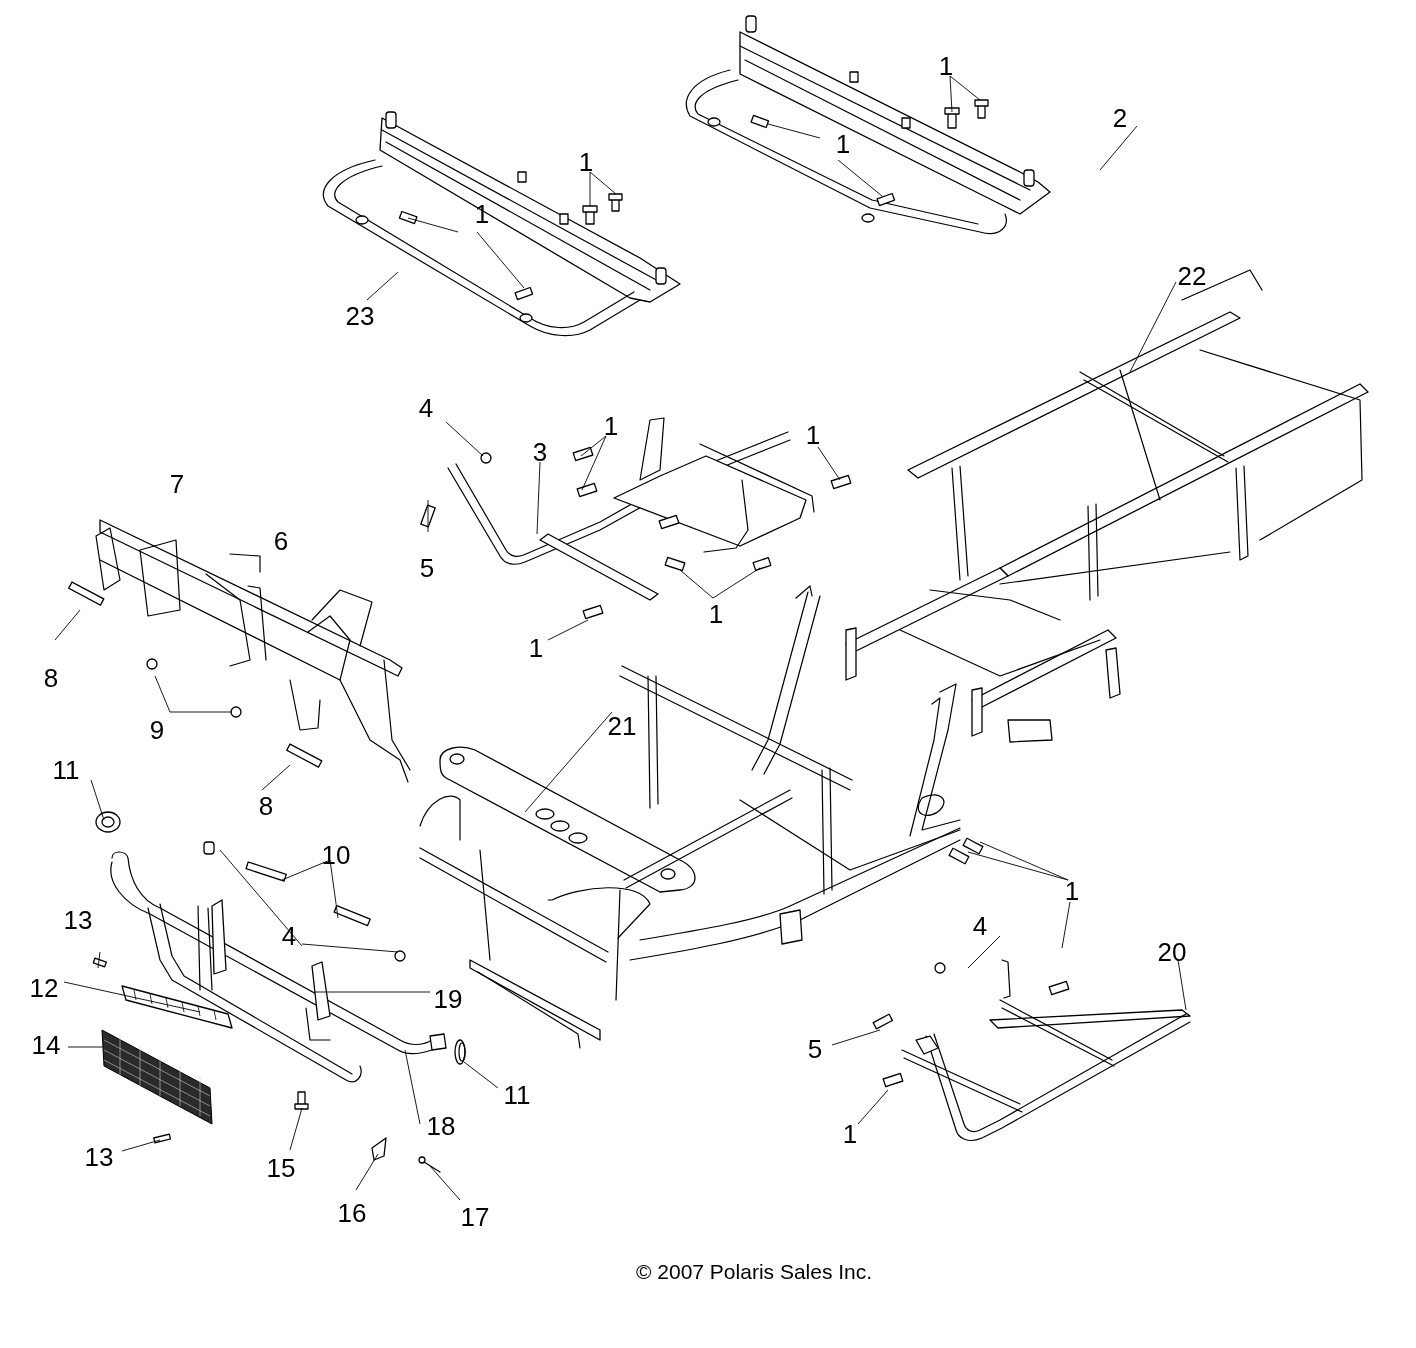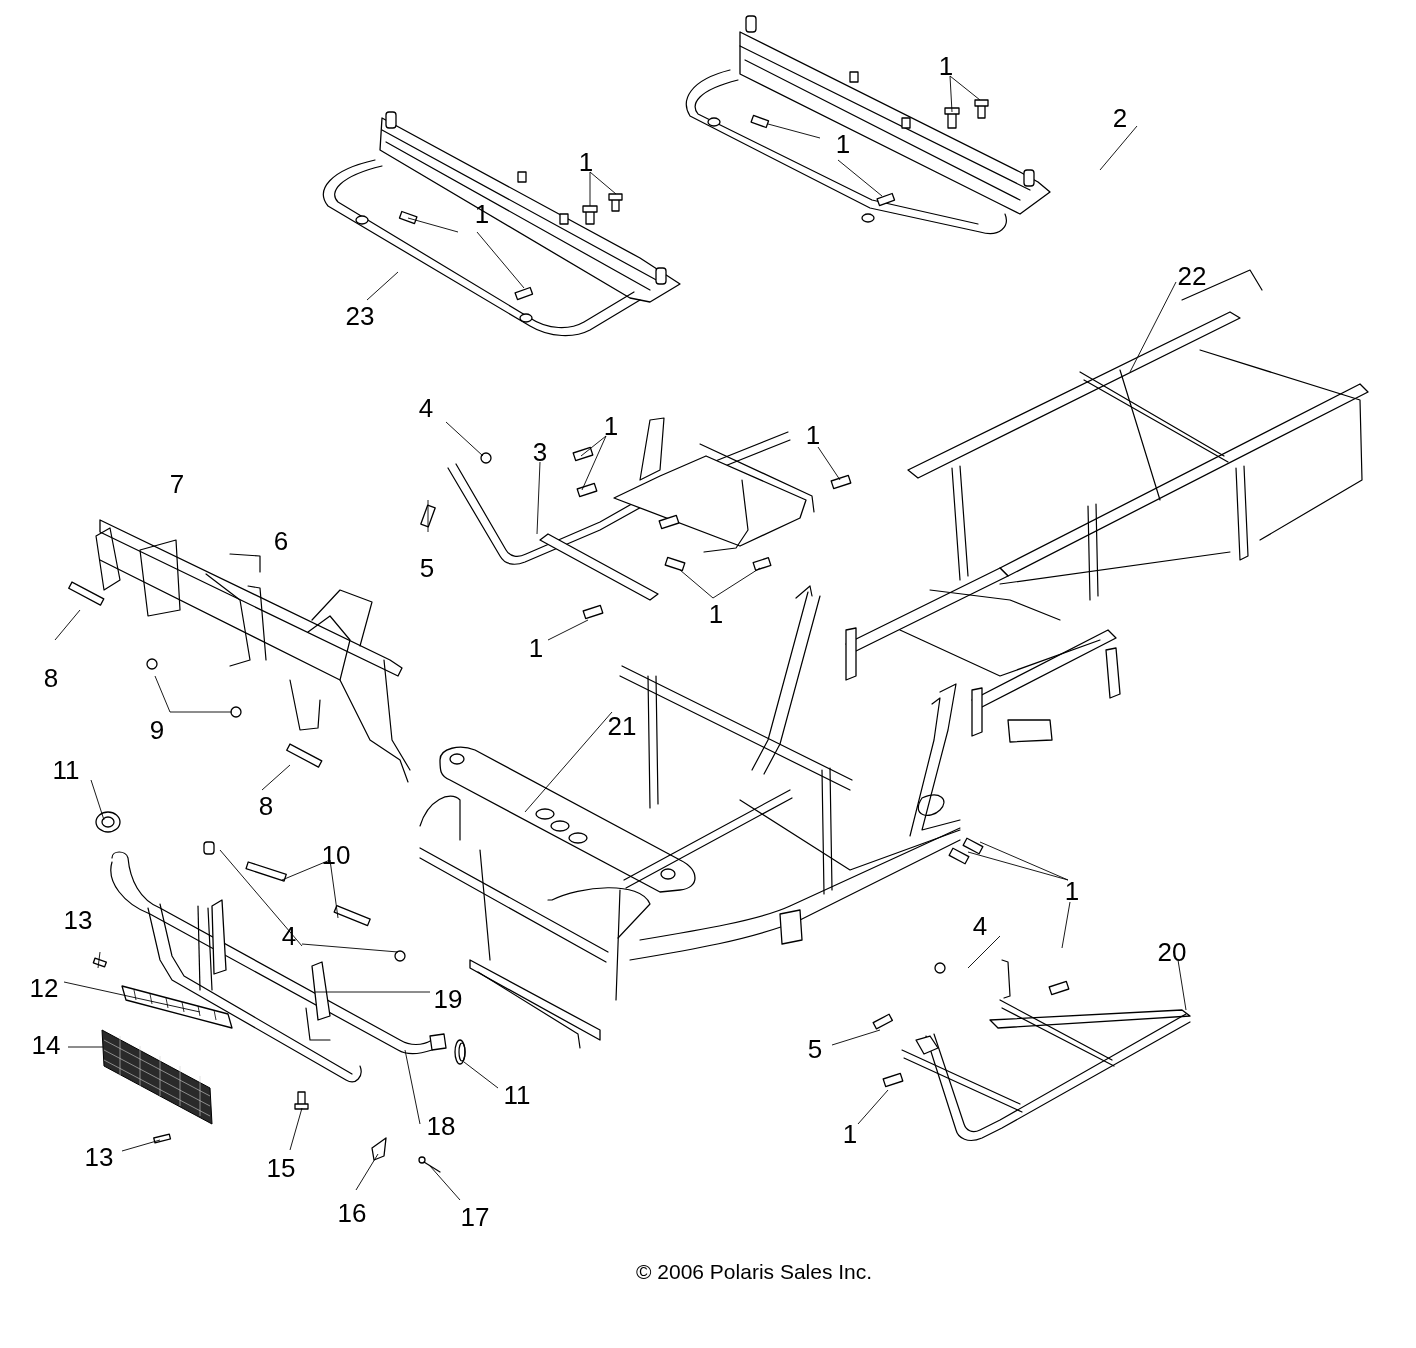--- a/index.html
+++ b/index.html
@@ -387,13 +387,13 @@
       <text x="517" y="1097" text-anchor="middle" dominant-baseline="middle" class="callout">11</text>
       <text x="441" y="1128" text-anchor="middle" dominant-baseline="middle" class="callout">18</text>
       <text x="850" y="1136" text-anchor="middle" dominant-baseline="middle" class="callout">1</text>
       <text x="99" y="1159" text-anchor="middle" dominant-baseline="middle" class="callout">13</text>
       <text x="281" y="1170" text-anchor="middle" dominant-baseline="middle" class="callout">15</text>
       <text x="352" y="1215" text-anchor="middle" dominant-baseline="middle" class="callout">16</text>
       <text x="475" y="1219" text-anchor="middle" dominant-baseline="middle" class="callout">17</text>
     </g>
 </svg>
 
-<div id="copyright">© 2006 Polaris Sales Inc.</div>
+<div id="copyright">© 2007 Polaris Sales Inc.</div>
 
 </body></html>

